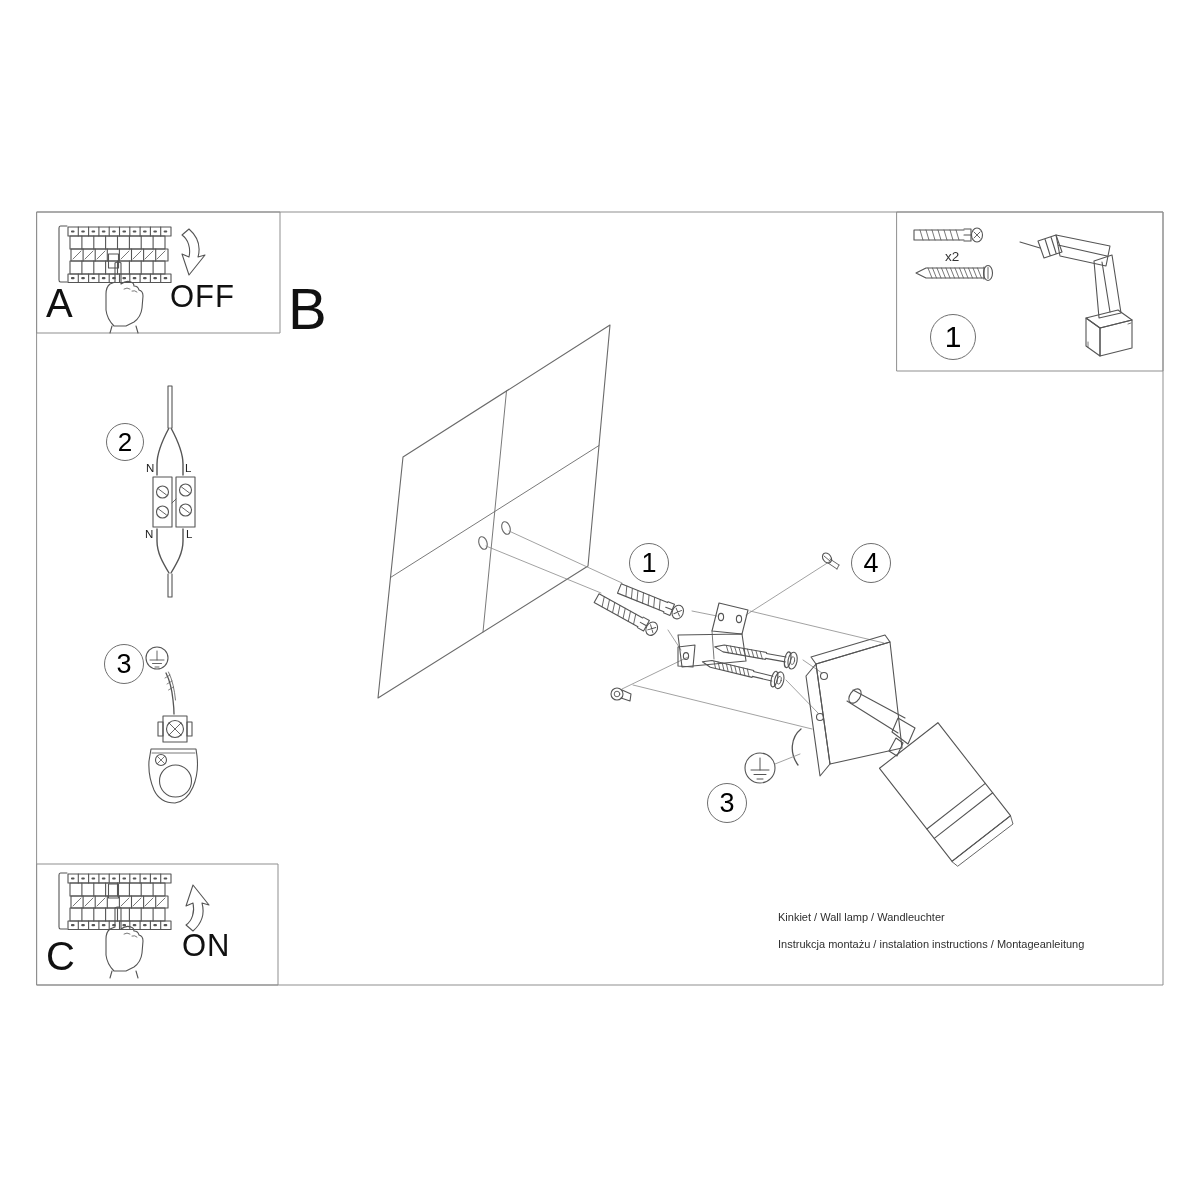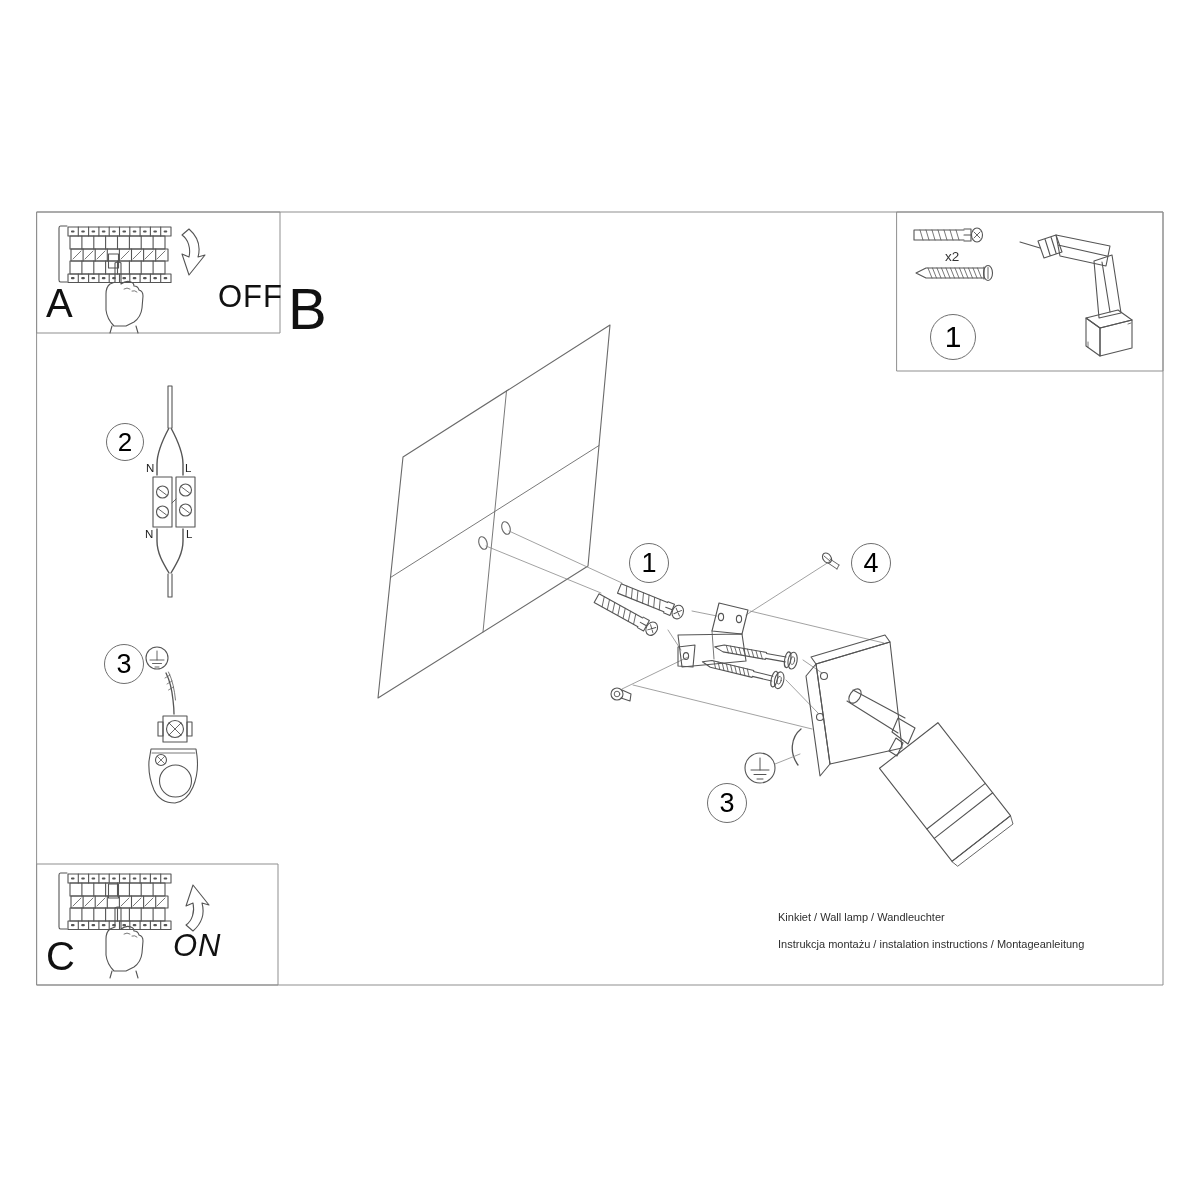--- a/index.html
+++ b/index.html
@@ -231,24 +231,24 @@
   </g>
 
   <g>
     <circle cx="760" cy="768" r="15"></circle>
     <path d="M760,758 L760,770 M751,770 L769,770 M754,774.5 L766,774.5 M757,779 L763,779" stroke-width="1"></path>
     <path d="M775,764 L800,754" stroke="#8a8a8a" stroke-width="0.8"></path>
   </g>
 </svg>
 
 <div class="lbl big" style="left:46px;top:283px;">A</div>
-<div class="lbl cap" style="left:170px;top:281px;margin-left:48px;">OFF</div>
+<div class="lbl cap" style="left:170px;top:281px;">OFF</div>
 <div class="lbl huge" style="left:288px;top:280px;">B</div>
 <div class="lbl big" style="left:46px;top:936px;">C</div>
-<div class="lbl cap" style="left:173px;top:930px;font-style:italic;">ON</div>
+<div class="lbl cap" style="left:182px;top:930px;">ON</div>
 <div class="lbl tiny" style="left:945px;top:250px;">x2</div>
 
 <div class="circ c44" style="left:930px;top:314px;">1</div>
 <div class="circ c38" style="left:629px;top:543px;">1</div>
 <div class="circ c38" style="left:851px;top:543px;">4</div>
 <div class="circ c38" style="left:707px;top:783px;">3</div>
 <div class="circ c36" style="left:106px;top:423px;">2</div>
 <div class="circ c38" style="left:104px;top:644px;">3</div>
 
 <div class="lbl wire" style="left:146px;top:463px;">N</div>

